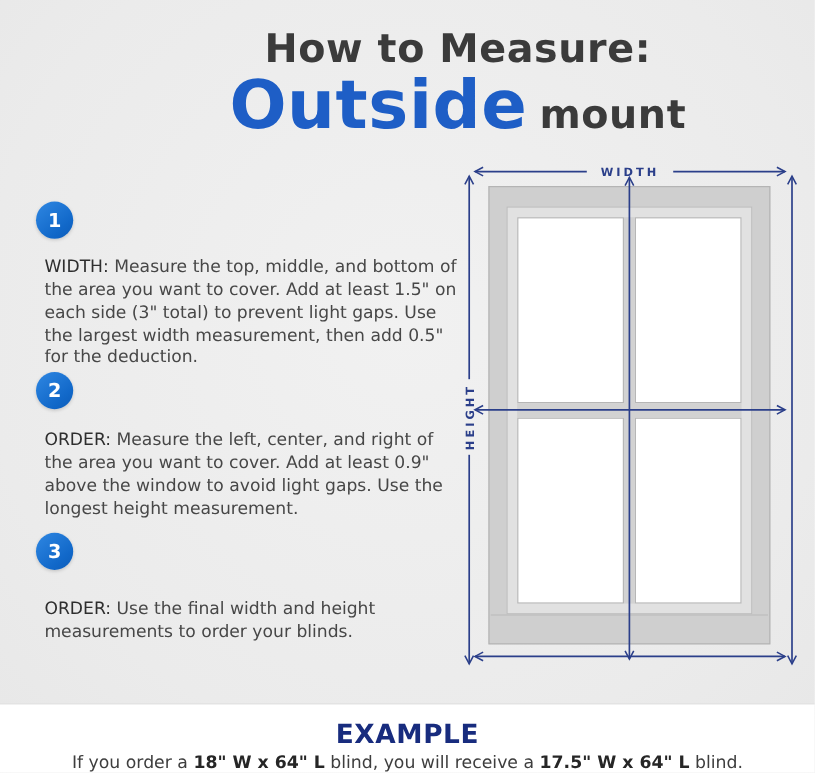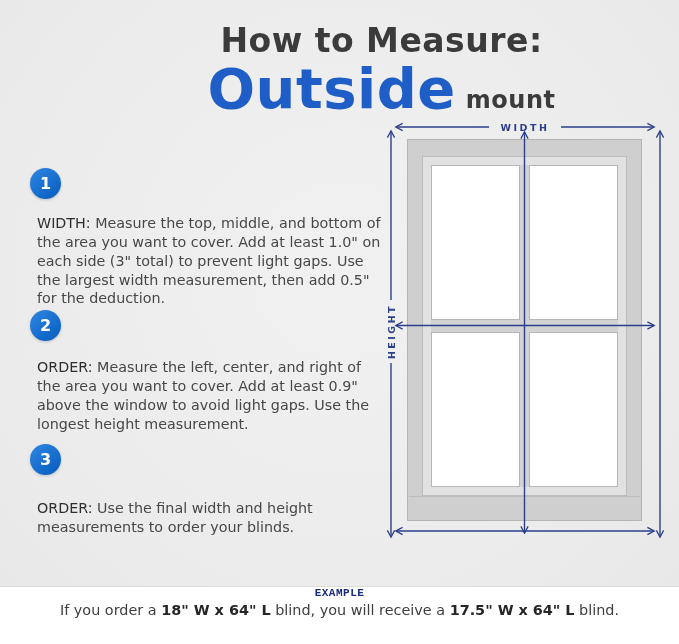--- a/index.html
+++ b/index.html
@@ -8,38 +8,38 @@
     width:679px;height:644px;
     overflow:hidden;
     background:radial-gradient(circle at 50% 42%, #f1f1f1 0%, #ebebeb 70%, #e7e7e7 100%);
     font-family:"DejaVu Sans","Liberation Sans",sans-serif;
   }
   
   .hdr{position:absolute;top:24px;left:0;width:100%;text-align:center;padding-left:42px;}
   .hdr-l1{font-size:33px;font-weight:700;color:#3b3b3b;letter-spacing:.5px;line-height:1.05;}
   .hdr-l2{margin-top:2px;line-height:1;}
   .hdr-hl{font-size:56px;font-weight:800;color:#1e5ec6;letter-spacing:.5px;}
-  .hdr-sf{font-size:24px;font-weight:700;color:#3b3b3b;margin-left:10px;letter-spacing:.5px;}
+  .hdr-sf{font-size:33px;font-weight:700;color:#3b3b3b;margin-left:10px;letter-spacing:.5px;}
   
   .badge{
     position:absolute;width:31px;height:31px;border-radius:50%;
     background:linear-gradient(140deg,#2f87e2 0%,#1168c9 70%,#0d5cb8 100%);
     color:#fff;font-size:16px;font-weight:700;
     display:flex;align-items:center;justify-content:center;
     box-shadow:0 1px 3px rgba(0,0,0,.18);
   }
   .b1{left:30px;top:168px;} .b2{left:30px;top:310px;} .b3{left:30px;top:444px;}
   .stept{
     position:absolute;left:37px;width:348px;
     font-size:14.3px;line-height:18.8px;color:#474747;
   }
   .stept strong{color:#2e2e2e;font-weight:400;}
   .t1{top:200px;} .t2{top:344px;} .t3{top:485px;}
   
-  .diagram{position:absolute;left:380px;top:114px;width:290px;height:465px;}
+  .diagram{position:absolute;left:380px;top:130px;width:290px;height:465px;}
   .win-outer{
     position:absolute;left:27px;top:25px;width:235px;height:382px;
     background:#cfcfcf;border:1px solid #b4b4b4;box-sizing:border-box;
   }
   .win-frame{
     position:absolute;left:14px;right:14px;top:16px;bottom:24px;
     background:#e1e1e1;border:1px solid #bdbdbd;
   }
   .glass{
     position:absolute;inset:8px;background:#d2d2d2;
@@ -47,38 +47,38 @@
     column-gap:9px;row-gap:12px;
   }
   .pane{background:#ffffff;border:1px solid #b6b6b6;}
   .sill-line{position:absolute;left:1px;right:1px;bottom:23px;height:1px;background:#bdbdbd;}
   .dims{position:absolute;inset:0;}
   
   .foot{
     position:absolute;left:0;top:586px;width:100%;height:58px;
     background:#ffffff;border-top:1px solid #dcdcdc;text-align:center;box-sizing:border-box;
   }
-  .ex-h{font-size:11px;font-weight:700;color:#182c7e;letter-spacing:.5px;font-family:Liberation Mono, monospace;}
+  .ex-h{margin-top:13px;font-size:22px;font-weight:700;color:#182c7e;letter-spacing:.5px;}
   .ex-l{margin-top:3px;font-size:14.4px;color:#3e3e3e;}
   .ex-l b{color:#262626;font-weight:700;}
 </style>
 </head>
 <body>
 
 <div class="page">
 
   <div class="hdr">
     <div class="hdr-l1">How to Measure:</div>
     <div class="hdr-l2">
       <span class="hdr-hl">Outside</span><span class="hdr-sf">mount</span>
     </div>
   </div>
 
   <div class="badge b1">1</div>
-  <p class="stept t1"><strong>WIDTH:</strong> <span>Measure the top, middle, and bottom of the area you want to cover. Add at least 1.0" on each side (3" total) to prevent light gaps. Use the largest width measurement, then add 0.5" for the deduction.</span></p>
+  <p class="stept t1"><strong>WIDTH:</strong> <span>Measure the top, middle, and bottom of the area you want to cover. Add at least 1.5" on each side (3" total) to prevent light gaps. Use the largest width measurement, then add 0.5" for the deduction.</span></p>
 
   <div class="badge b2">2</div>
   <p class="stept t2"><strong>ORDER:</strong> <span>Measure the left, center, and right of the area you want to cover. Add at least 0.9" above the window to avoid light gaps. Use the longest height measurement.</span></p>
 
   <div class="badge b3">3</div>
   <p class="stept t3"><strong>ORDER:</strong> <span>Use the final width and height measurements to order your blinds.</span></p>
 
   <div class="diagram">
     <div class="win-outer">
       <div class="win-frame">

